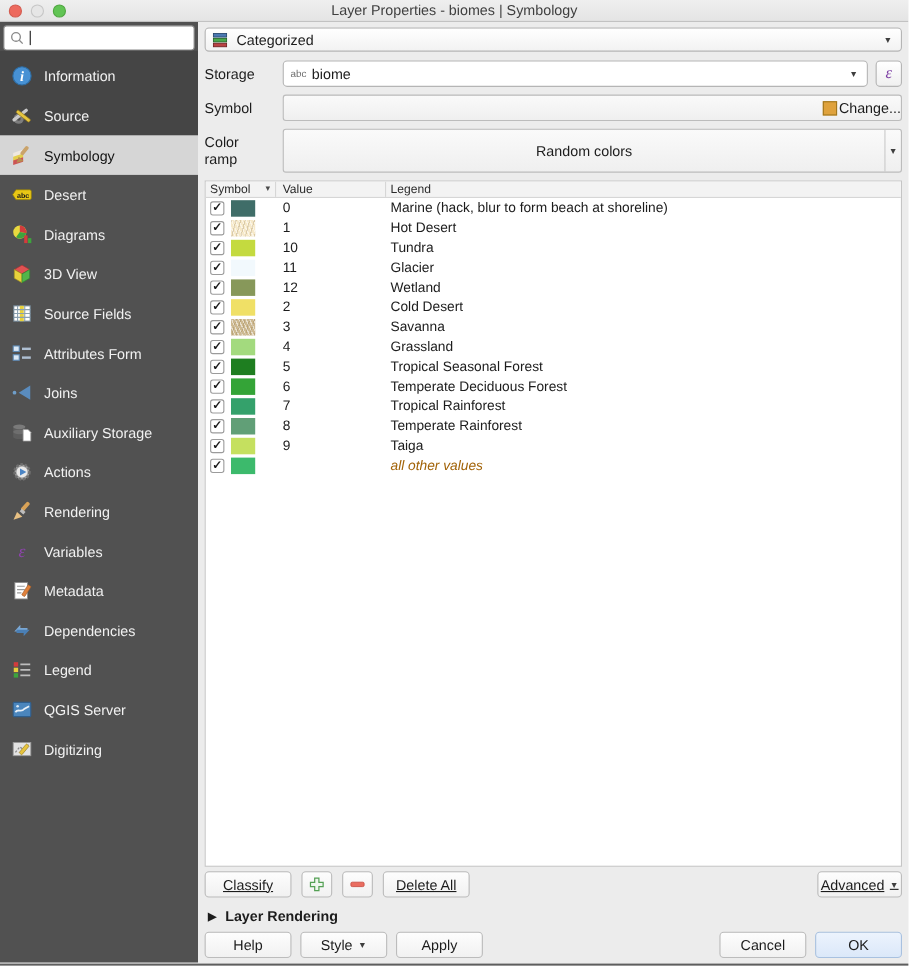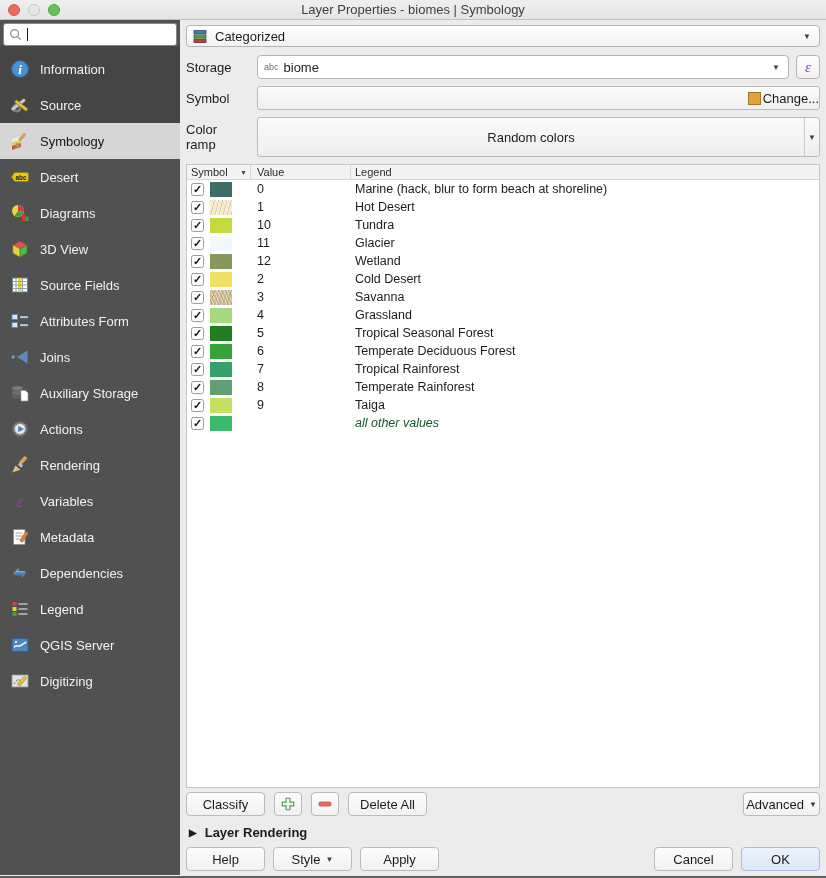--- a/index.html
+++ b/index.html
@@ -85,24 +85,24 @@
                  padding-left:4px; gap:6px; }
   .checkbox { width:13px; height:13px; background:#fff; border:1px solid #9b9b9b;
               border-radius:2.5px; font-size:11px; font-weight:bold; line-height:10px;
               display:flex; align-items:center; justify-content:center; color:#1a1a1a; flex:none; }
   .swatch { width:22px; height:15px; flex:none; }
   .swatch.textured { background-image:
       repeating-linear-gradient(105deg, rgba(125,95,45,0.22) 0 1px, rgba(125,95,45,0) 1px 4px),
       repeating-linear-gradient(65deg, rgba(255,255,255,0.55) 0 1px, rgba(255,255,255,0) 1px 3px); }
   .cell-value { width:100px; flex:none; padding-left:6px; }
   .cell-legend { flex:1; padding-left:4px; white-space:nowrap; }
-  .italic { font-style:italic; color:#14532d; }
+  .italic { font-style:italic; color:#a16207; }
 
   
-  .actions-row { display:flex; align-items:center; gap:9px; margin-top:4px; flex:none; }
+  .actions-row { display:flex; align-items:center; gap:9px; margin-top:4px; flex:none;text-decoration:underline; }
   .btn { height:24px; background:linear-gradient(#fdfdfd,#f1f1f1); border:1px solid #bcbcbc;
          border-radius:4px; font-size:13px; color:#1c1c1c; display:flex;
          align-items:center; justify-content:center; }
   .w79 { width:79px; }
   .icon-btn { width:28px; }
   .icon-btn svg { width:16px; height:16px; }
   .spacer { flex:1; }
   .btn-drop { gap:5px; }
   .btn-drop .dd { font-size:8px; color:#3e3e3e; }
 

